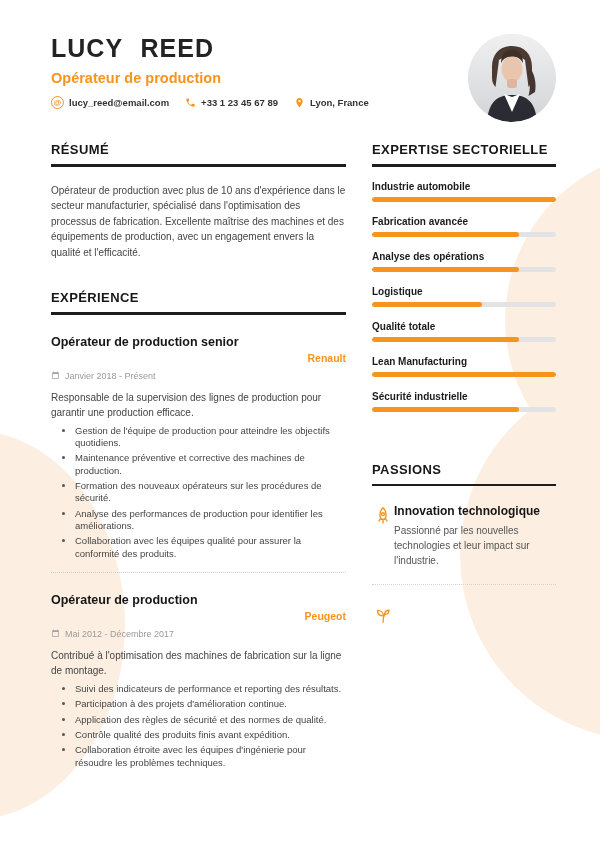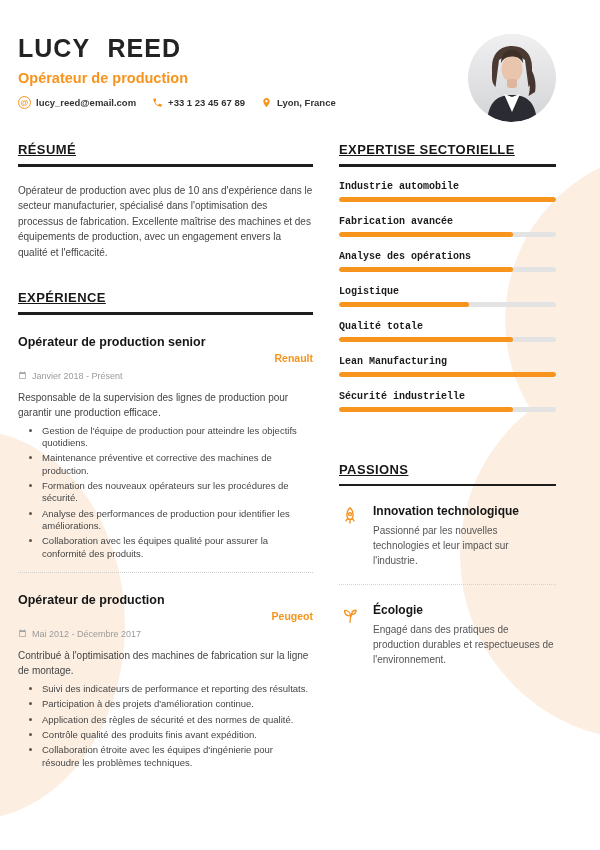--- a/index.html
+++ b/index.html
@@ -6,39 +6,39 @@
   html,body{margin:0;padding:0;background:#ffffff;}
   .page{
     position:relative;width:600px;height:850px;background:#fff;overflow:hidden;
     font-family:"Liberation Sans",sans-serif;color:#1d1d1d;
   }
   .blob{position:absolute;border-radius:50%;background:var(--blob);z-index:0;}
   #blob-right-top{width:340px;height:340px;left:505px;top:150px;}
   #blob-right-bottom{width:370px;height:370px;left:460px;top:370px;}
   #blob-left{width:310px;height:390px;left:-185px;top:430px;}
 
-  .content{position:relative;z-index:1;padding:36px 44px 0 18px;}
+  .content{position:relative;z-index:1;padding:36px 44px 0 51px;}
 
   
   .header{display:flex;justify-content:space-between;align-items:flex-start;}
   .name{font-size:25px;line-height:1;font-weight:bold;letter-spacing:1px;word-spacing:10px;color:#232323;}
   .job-title{margin-top:9px;font-size:14.5px;font-weight:bold;color:var(--accent);}
   .contact{display:flex;gap:16px;margin-top:10px;align-items:center;}
   .contact-item{display:flex;align-items:center;gap:5px;font-size:9.5px;font-weight:bold;color:#333;}
   .at-badge{width:11px;height:11px;border:1.2px solid var(--accent);border-radius:50%;color:var(--accent);
     font-size:8px;font-weight:bold;display:inline-flex;align-items:center;justify-content:center;line-height:1;}
   .cicon{display:inline-flex;flex-shrink:0;}
   .avatar{width:88px;height:88px;border-radius:50%;overflow:hidden;flex-shrink:0;margin-top:-2px;background:#e4e4e6;}
 
   
   .columns{display:flex;gap:26px;margin-top:20px;}
   .col-left{width:295px;flex-shrink:0;}
   .col-right{flex:1;min-width:0;}
 
-  .section-heading{font-size:13px;font-weight:bold;letter-spacing:.4px;white-space:nowrap;color:#171717;text-decoration:underline;}
+  .section-heading{font-size:13px;font-weight:bold;letter-spacing:.4px;white-space:nowrap;color:#171717;}
   .rule{height:2.5px;background:#1d1d1d;margin-top:7px;}
 
   
   .resume-body{margin-top:16px;}
   .resume-body p{font-size:10px;line-height:1.55;color:#454545;margin:0 0 12px 0;}
 
   
   .exp-section{margin-top:30px;}
   .job{margin-top:20px;}
   .job-name{font-size:12.5px;font-weight:bold;color:#161616;}
@@ -46,28 +46,28 @@
   .date-row{display:flex;align-items:center;gap:5px;margin-top:7px;color:#9b9b9b;font-size:9px;}
   .job-summary{font-size:10px;color:#454545;line-height:1.5;margin-top:9px;}
   .job ul{margin:5px 0 0 0;padding-left:24px;}
   .job li{font-size:9.5px;color:#454545;line-height:1.3;margin-bottom:3px;}
   .job li::marker{color:#555;}
   .divider{border-top:1.5px dotted #cfcfcf;margin:14px 0 0;}
   .job + .divider{margin-top:12px;}
 
   
   .skills{margin-top:10px;}
-  .skill{margin-top:14px;font-family:Liberation Mono, monospace;}
+  .skill{margin-top:14px;}
   .skill-label{font-size:10px;line-height:11px;font-weight:bold;color:#1b1b1b;}
   .skill-track{margin-top:5px;height:5px;border-radius:3px;background:#e3e3e3;overflow:hidden;}
   .skill-fill{height:100%;border-radius:3px;background:var(--accent);}
 
   
   .passions-section{margin-top:50px;}
-  .passion{display:flex;gap:12px;margin-top:18px;align-items:flex-start;}
+  .passion{display:flex;gap:0;margin-top:18px;align-items:flex-start;}
   .passion-icon{flex-shrink:0;margin-top:1px;}
   .passion-title{font-size:12px;font-weight:bold;white-space:nowrap;color:#161616;}
   .passion-desc{margin-top:5px;font-size:10px;line-height:1.5;color:#555;}
   .passion-divider{border-top:1.5px dotted #d8d2ca;margin:16px 0 0;}
 </style>
 </head>
 <body>
 
 <div class="page">
   <div class="blob" id="blob-right-top"></div>
@@ -268,23 +268,19 @@
           <div class="passion-divider"></div>
 
           <div class="passion">
             <span class="passion-icon">
               <svg width="22" height="22" viewBox="0 0 24 24" fill="none" stroke="#F7941D" stroke-width="1.5" stroke-linecap="round" stroke-linejoin="round">
                 <path d="M12 20c0-4 .3-6.2 1.8-8.6"></path>
                 <path d="M12.5 13C12.5 9.4 9.8 7 6 7c0 3.8 2.5 6 6.5 6z"></path>
                 <path d="M13.8 11.4c0-2.8 2-4.6 4.8-4.6 0 2.8-1.8 4.6-4.8 4.6z"></path>
               </svg>
             </span>
-            <div>
-              <div class="passion-title">Écologie</div>
-              <div class="passion-desc">Engagé dans des pratiques de production durables et respectueuses de l'environnement.</div>
-            </div>
           </div>
         </div>
       </div>
 
     </div>
   </div>
 </div>
 
 </body></html>

